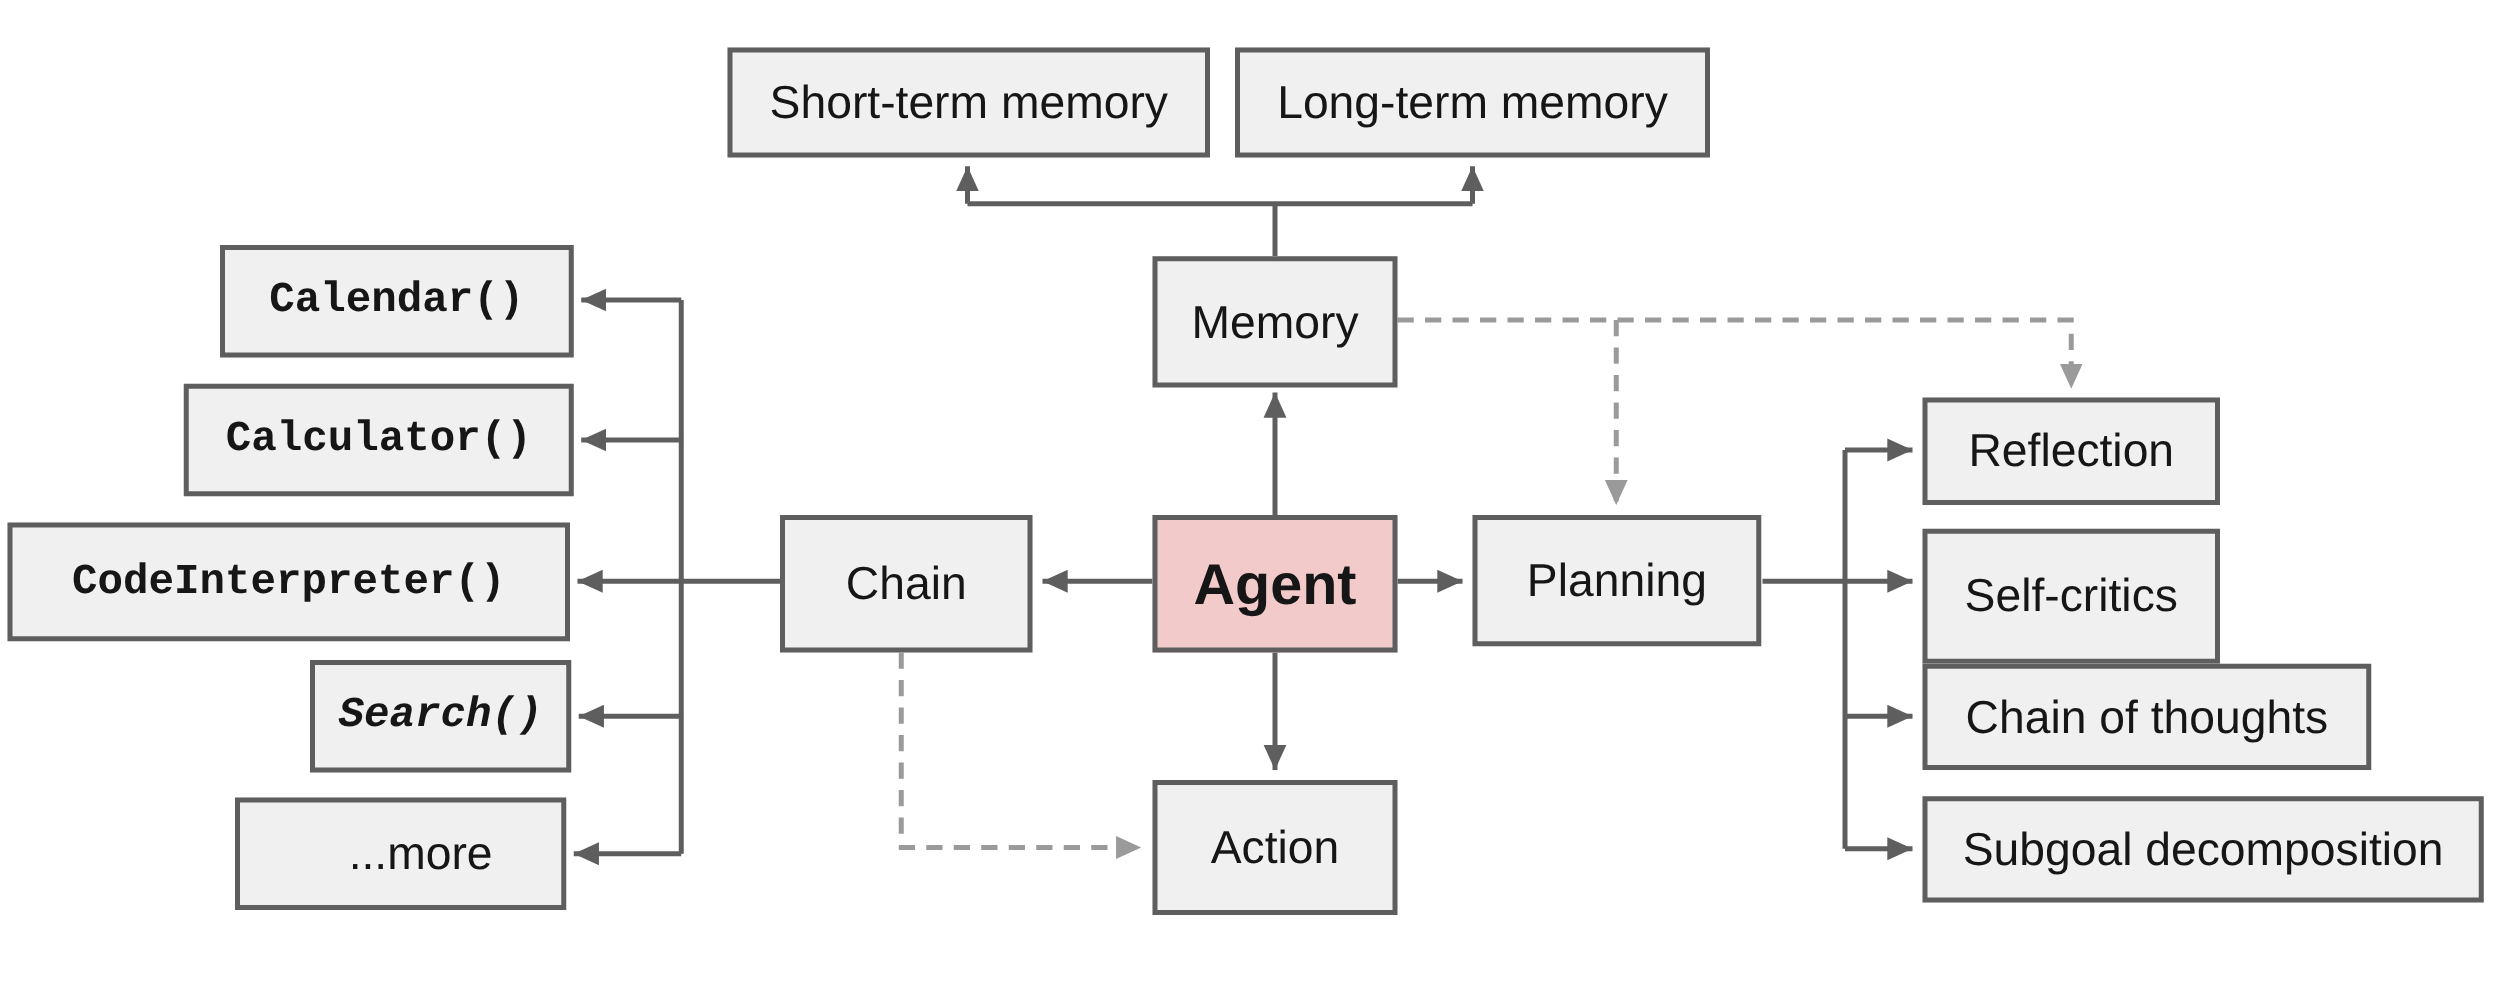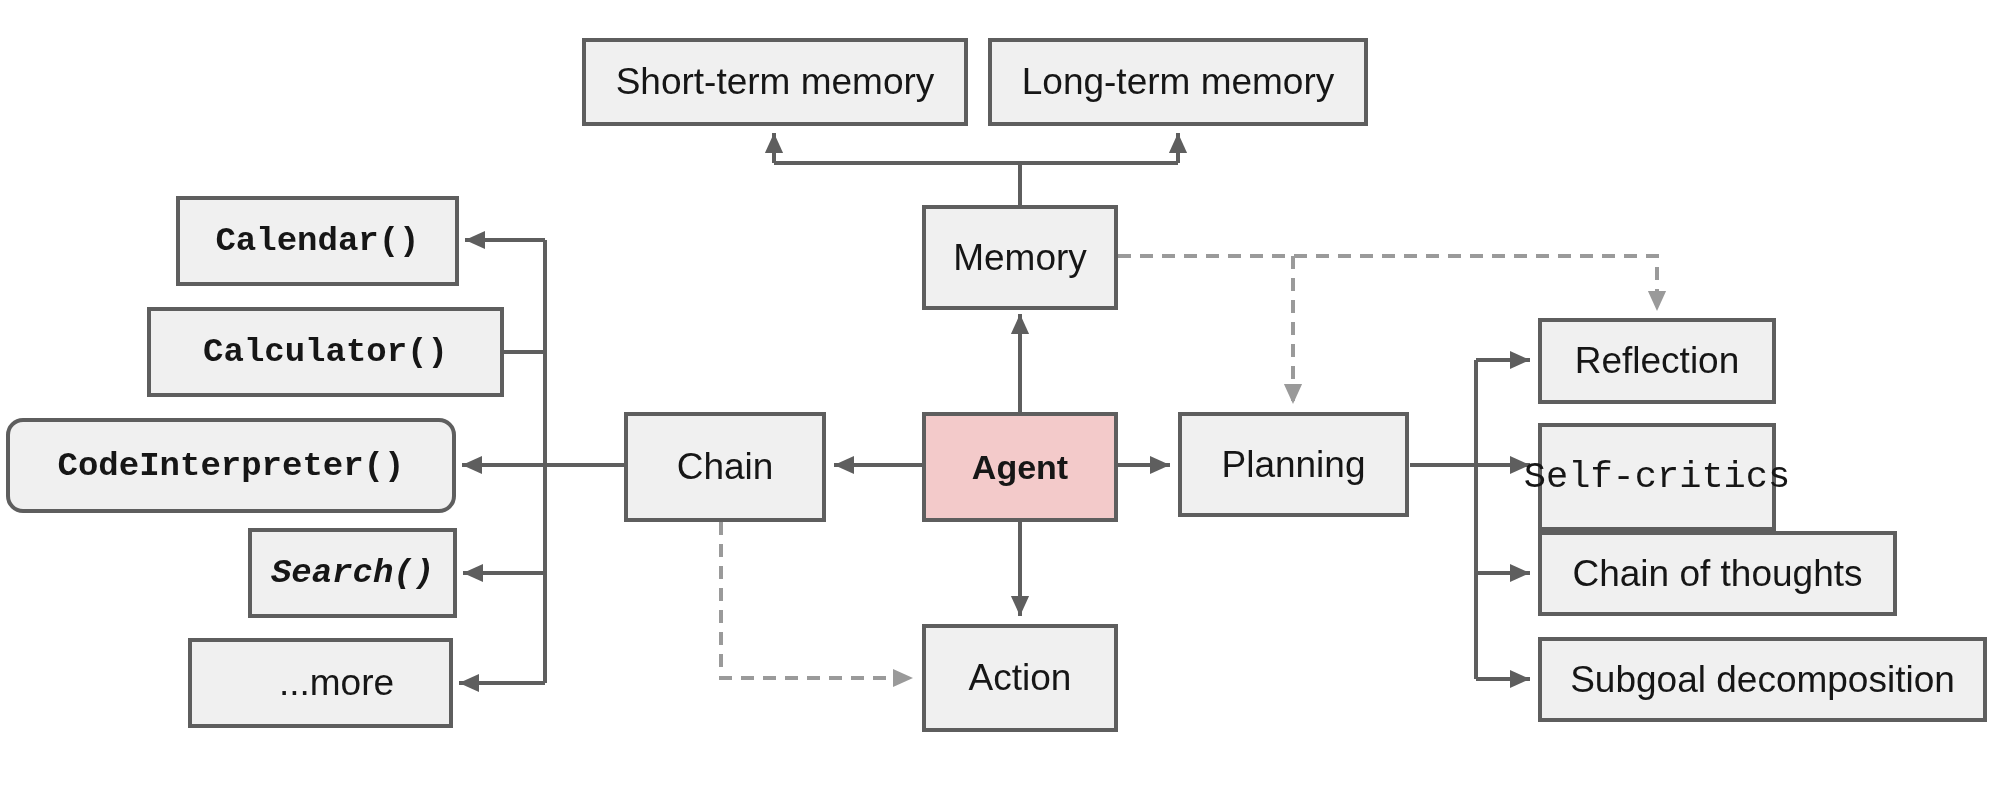--- a/index.html
+++ b/index.html
@@ -26,21 +26,21 @@
   .mk-light{fill:var(--dashed-arrow);}
   .node{
     position:absolute;
     box-sizing:border-box;
     background:var(--node-fill);
     border:4px solid var(--node-border);
     display:flex;align-items:center;justify-content:center;
     font-size:37px;color:var(--text);
     white-space:nowrap;
   }
-  .node.agent{background:var(--agent-fill);font-weight:bold;font-size:34px;}
+  .node.agent{background:var(--agent-fill);font-weight:bold;font-size:46px;}
   .node.mono{font-family:"Liberation Mono","DejaVu Sans Mono",monospace;font-weight:bold;font-size:34px;}
 </style>
 </head>
 <body>
 
 <div class="canvas">
 
   <svg class="wires" viewBox="0 0 2000 793" xmlns="http://www.w3.org/2000/svg">
     <defs>
       <marker id="ah" markerWidth="5.5" markerHeight="5.5" viewBox="0 0 12 12" refX="11" refY="6" orient="auto">
@@ -83,23 +83,23 @@
   <div class="node" style="left:988px;top:38px;width:380px;height:88px;">Long-term memory</div>
 
   <div class="node" style="left:922px;top:205px;width:196px;height:105px;">Memory</div>
   <div class="node agent" style="left:922px;top:412px;width:196px;height:110px;">Agent</div>
   <div class="node" style="left:922px;top:624px;width:196px;height:108px;">Action</div>
 
   <div class="node" style="left:624px;top:412px;width:202px;height:110px;">Chain</div>
   <div class="node" style="left:1178px;top:412px;width:231px;height:105px;">Planning</div>
 
   <div class="node mono" style="left:176px;top:196px;width:283px;height:90px;">Calendar()</div>
-  <div class="node mono" style="left:147px;top:307px;width:357px;height:90px;">Calculator()</div>
-  <div class="node mono" style="left:6px;top:418px;width:450px;height:95px;border-radius:17px;">CodeInterpreter()</div>
+  <div class="node mono" style="left:147px;top:307px;width:312px;height:90px;">Calculator()</div>
+  <div class="node mono" style="left:6px;top:418px;width:450px;height:95px;">CodeInterpreter()</div>
   <div class="node mono" style="left:248px;top:528px;width:209px;height:90px;font-style:italic;">Search()</div>
   <div class="node" style="left:188px;top:638px;width:265px;height:90px;padding-left:32px;">...more</div>
 
   <div class="node" style="left:1538px;top:318px;width:238px;height:86px;text-align:center;">Reflection</div>
-  <div class="node" style="left:1538px;top:423px;width:238px;height:108px;font-family:Liberation Mono, monospace;">Self-critics</div>
+  <div class="node" style="left:1538px;top:423px;width:238px;height:108px;">Self-critics</div>
   <div class="node" style="left:1538px;top:531px;width:359px;height:85px;">Chain of thoughts</div>
   <div class="node" style="left:1538px;top:637px;width:449px;height:85px;">Subgoal decomposition</div>
 
 </div>
 
 </body></html>

